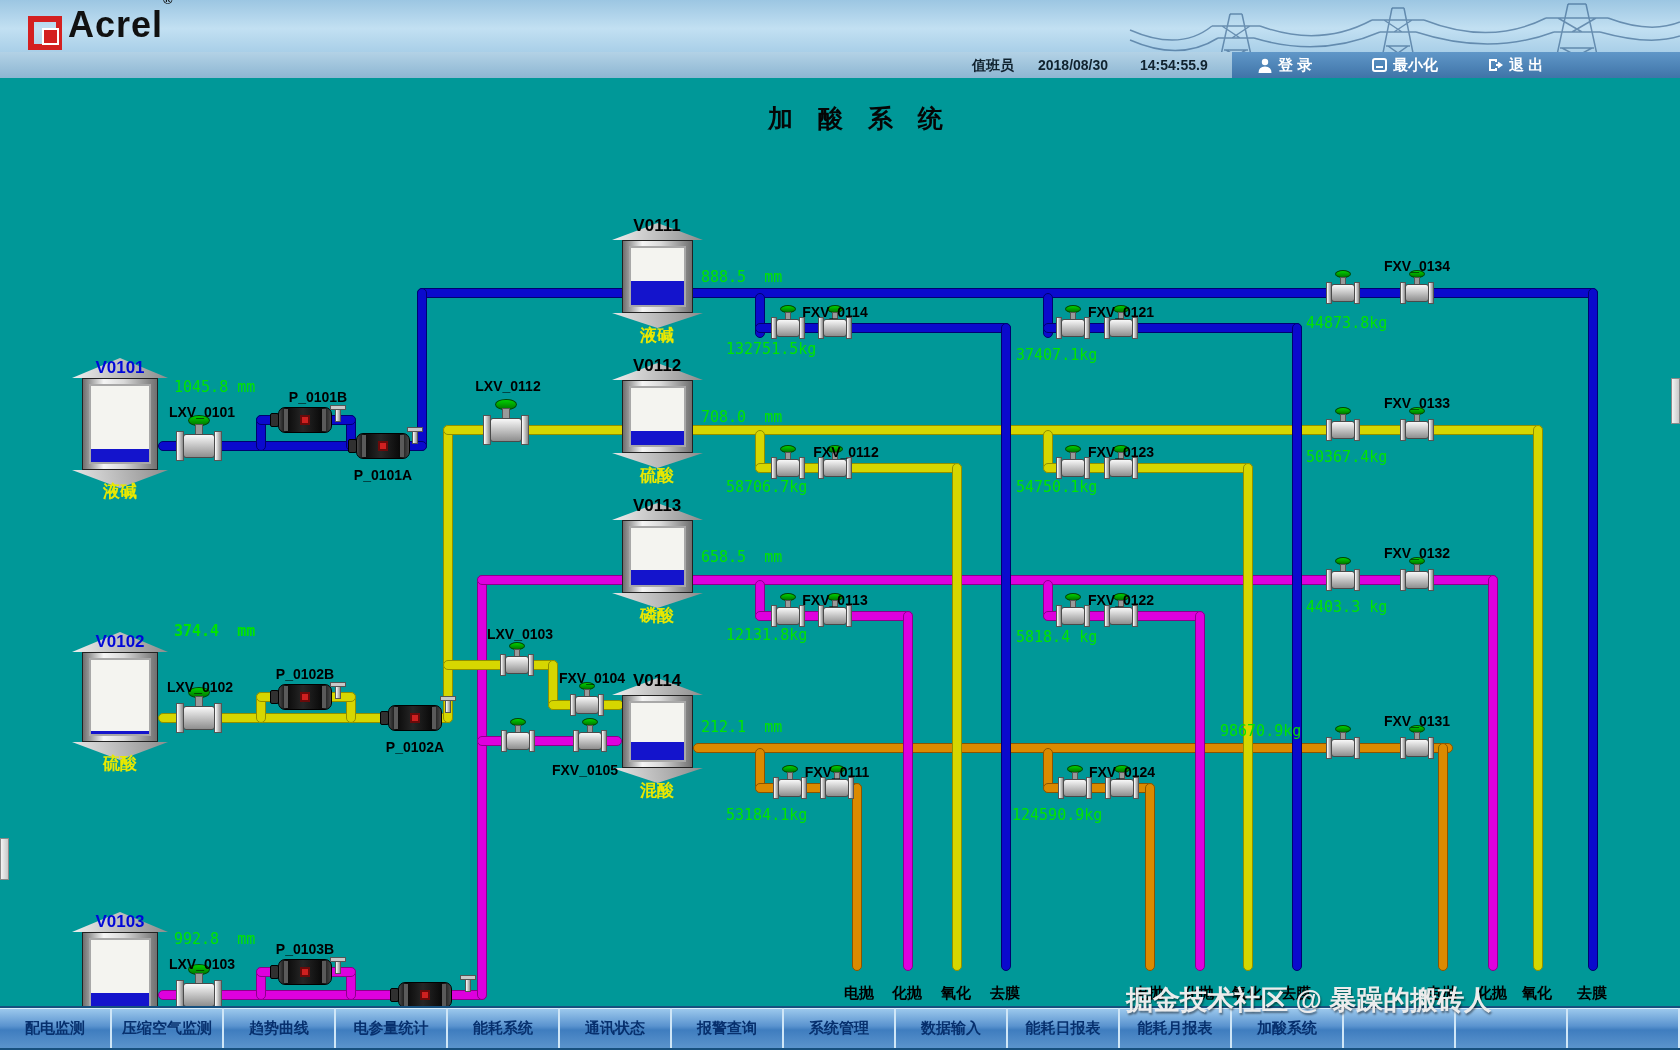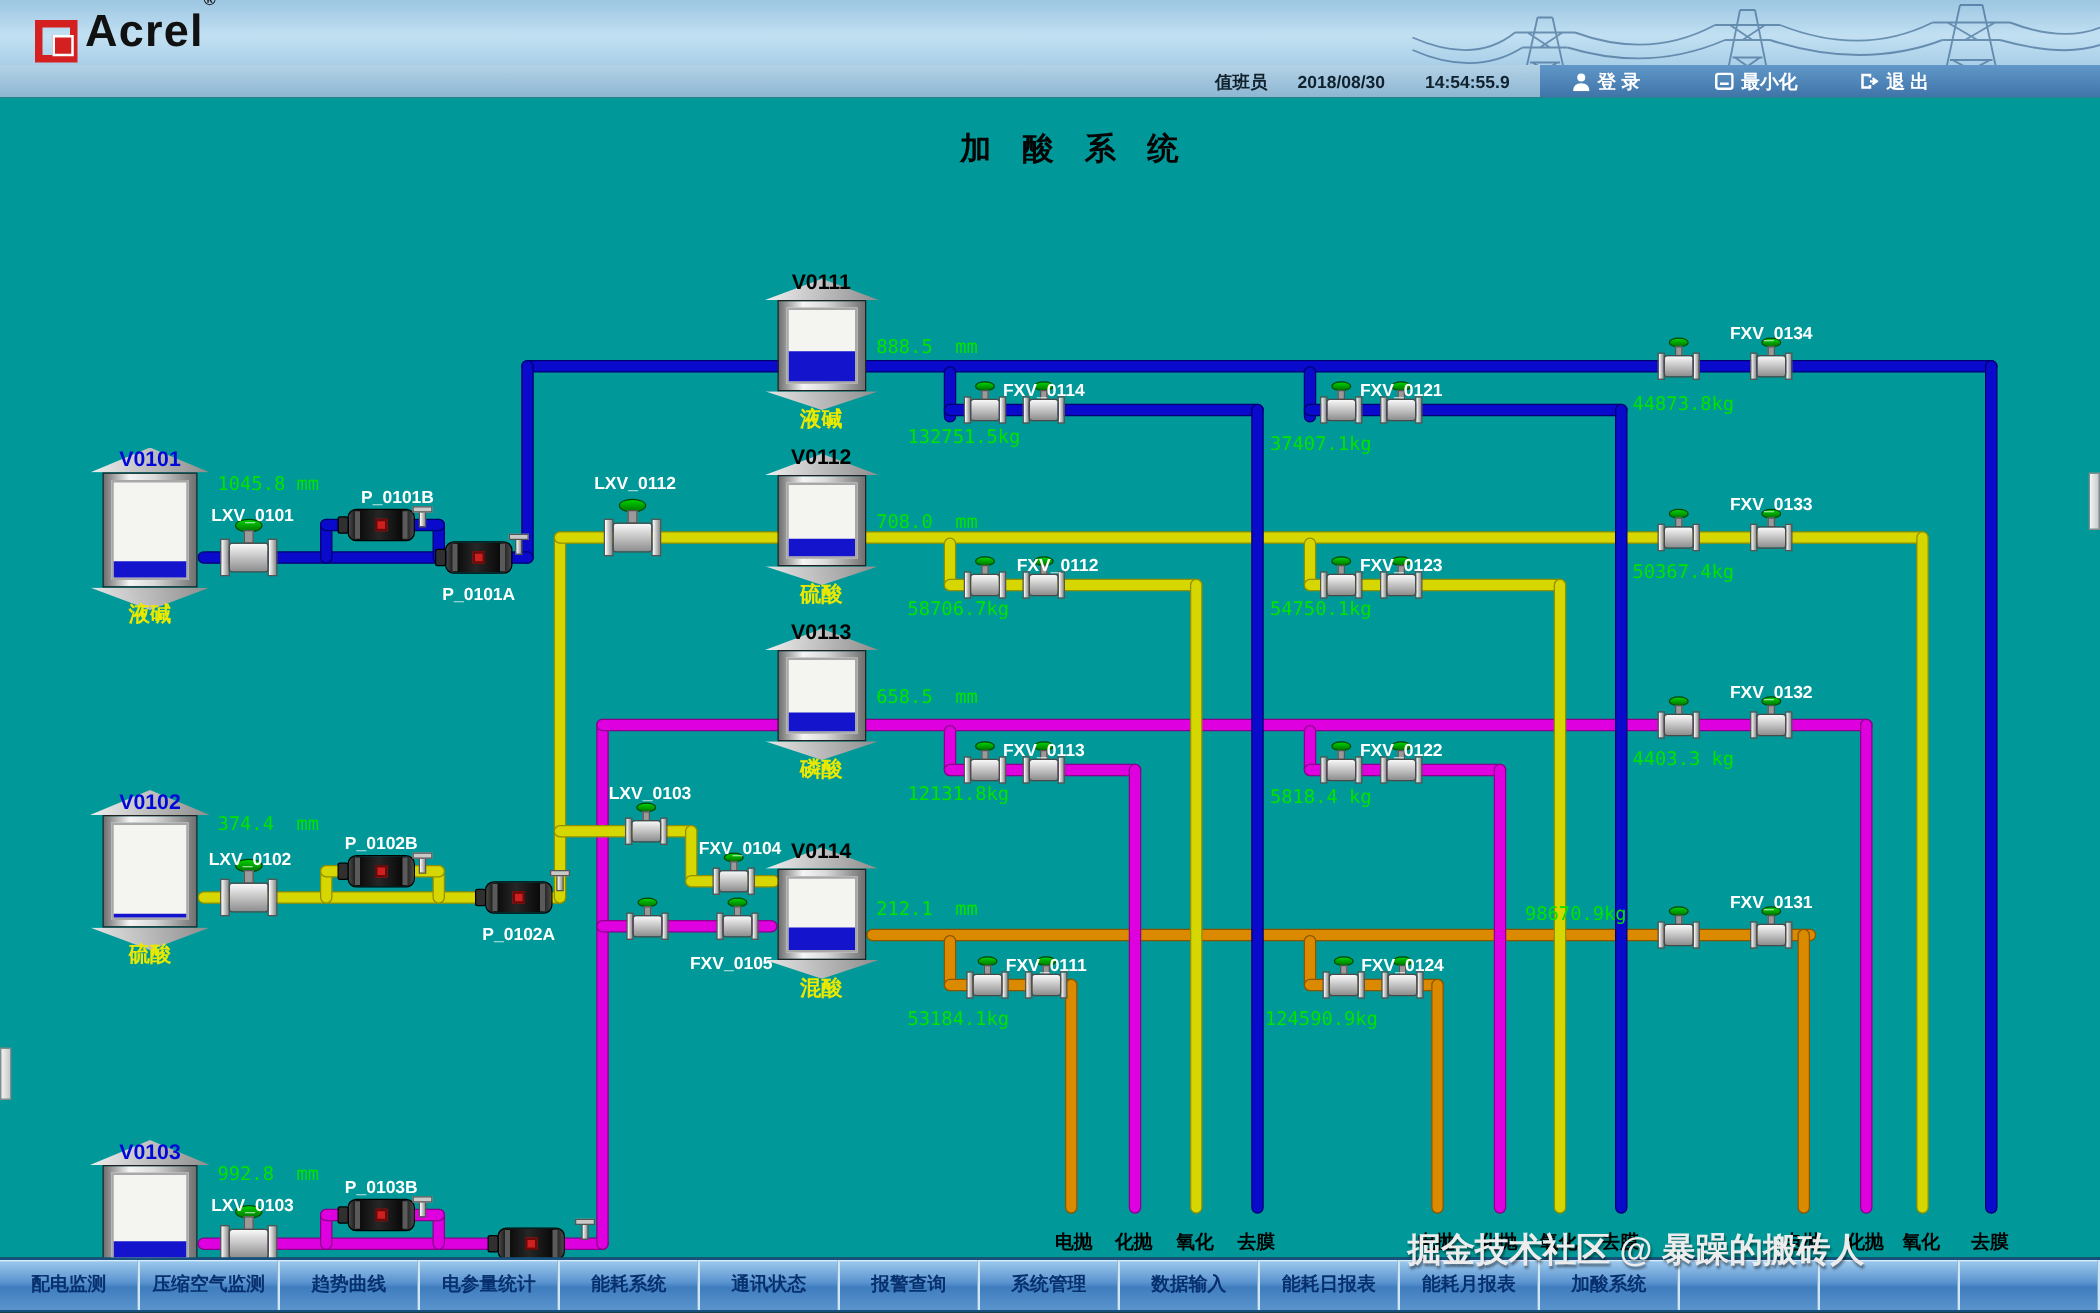--- a/index.html
+++ b/index.html
@@ -24,21 +24,21 @@
   .tb-btn{position:absolute;top:0;height:26px;display:flex;align-items:center;color:#fff;
           font-size:15px;font-weight:bold;cursor:pointer;white-space:nowrap;}
   .tb-btn svg{margin-right:6px;}
   #towers{position:absolute;right:0;top:0;opacity:.55;}
   
   #canvas{position:absolute;left:0;top:78px;width:1680px;height:928px;background:#009898;overflow:hidden;}
   #diagram-title{position:absolute;left:768px;top:24px;font-size:25px;font-weight:bold;
           color:#050505;letter-spacing:9px;white-space:nowrap;}
   .abs{position:absolute;box-sizing:border-box;}
   .gval{position:absolute;font:15px "DejaVu Sans Mono",monospace;color:#00e400;white-space:pre;}
-  .ylab{position:absolute;font:14px "Liberation Sans",sans-serif;font-weight:bold;color:#ffffff;white-space:nowrap;transform:translateX(-50%);}
+  .ylab{position:absolute;font:14px "Liberation Sans",sans-serif;font-weight:bold;color:#000000;white-space:nowrap;transform:translateX(-50%);}
   .blab{position:absolute;font:bold 17px "Liberation Sans",sans-serif;color:#0008d8;white-space:nowrap;transform:translateX(-50%);}
   .klab{position:absolute;font:bold 17px "Liberation Sans",sans-serif;color:#000;white-space:nowrap;transform:translateX(-50%);}
   .prod{position:absolute;font:bold 17px "Liberation Sans",sans-serif;color:#e8e800;white-space:nowrap;transform:translateX(-50%);}
   .plab{position:absolute;font:bold 15px "Liberation Sans",sans-serif;color:#000;white-space:nowrap;}
   
   #nav{position:absolute;left:0;top:1006px;width:1680px;height:44px;background:#17507f;display:flex;}
   .nav-btn{width:112px;height:40px;margin-top:2px;box-sizing:border-box;border-right:2px solid #cfe6f7;
            background:linear-gradient(180deg,#9fcbee,#5a93cf 45%,#3f7dbf 55%,#5b94cd);
            color:#07306e;font-size:15px;font-weight:bold;text-align:center;line-height:40px;
            cursor:pointer;white-space:nowrap;overflow:hidden;box-shadow:inset 0 1px 0 #d9edfb;}
@@ -201,21 +201,21 @@
     <div class="gval" style="left: 174px; top: 300px;">1045.8 mm</div>
     <div class="abs" style="left: 72px; top: 554px; width: 96px; height: 20px; background: linear-gradient(100deg, rgb(242, 242, 242), rgb(140, 140, 140)); clip-path: polygon(50% 0px, 100% 100%, 0px 100%);"></div>
     <div class="abs" style="left: 72px; top: 664px; width: 96px; height: 18px; background: linear-gradient(80deg, rgb(232, 232, 232), rgb(140, 140, 140)); clip-path: polygon(0px 0px, 100% 0px, 50% 100%);"></div>
     <div class="abs" style="left: 82px; top: 574px; width: 76px; height: 90px; background: linear-gradient(90deg, rgb(110, 110, 110), rgb(245, 245, 245) 28%, rgb(217, 217, 217) 55%, rgb(112, 112, 112)); border: 1px solid rgb(34, 34, 34);">
       <div class="abs" style="inset: 5px 6px; background: rgb(244, 244, 240); border: 2px solid rgb(168, 168, 168);">
         <div class="abs" style="left: 0px; right: 0px; bottom: 0px; height: 4%; background: rgb(20, 20, 204);"></div>
       </div>
     </div>
     <div class="blab" style="left: 120px; top: 554px;">V0102</div>
     <div class="prod" style="left: 120px; top: 674px;">硫酸</div>
-    <div class="gval" style="left: 174px; top: 572px;">374.4  mm</div>
+    <div class="gval" style="left: 174px; top: 544px; font-weight: bold;">374.4  mm</div>
     <div class="abs" style="left: 72px; top: 834px; width: 96px; height: 20px; background: linear-gradient(100deg, rgb(242, 242, 242), rgb(140, 140, 140)); clip-path: polygon(50% 0px, 100% 100%, 0px 100%);"></div>
     <div class="abs" style="left: 82px; top: 854px; width: 76px; height: 86px; background: linear-gradient(90deg, rgb(110, 110, 110), rgb(245, 245, 245) 28%, rgb(217, 217, 217) 55%, rgb(112, 112, 112)); border: 1px solid rgb(34, 34, 34);">
       <div class="abs" style="inset: 5px 6px; background: rgb(244, 244, 240); border: 2px solid rgb(168, 168, 168);">
         <div class="abs" style="left: 0px; right: 0px; bottom: 0px; height: 25%; background: rgb(20, 20, 204);"></div>
       </div>
     </div>
     <div class="blab" style="left: 120px; top: 834px;">V0103</div>
     <div class="gval" style="left: 174px; top: 852px;">992.8  mm</div>
     <div class="abs" style="left: 278px; top: 329px; width: 54px; height: 26px; background: linear-gradient(90deg, rgb(74, 74, 74), rgb(10, 10, 10) 14%, rgb(38, 38, 38) 46%, rgb(10, 10, 10) 82%, rgb(74, 74, 74)); border: 1px solid rgb(0, 0, 0); border-radius: 7px;">
       <div class="abs" style="left: 5px; top: 1px; width: 4px; height: 22px; background: rgb(90, 90, 90);"></div>

